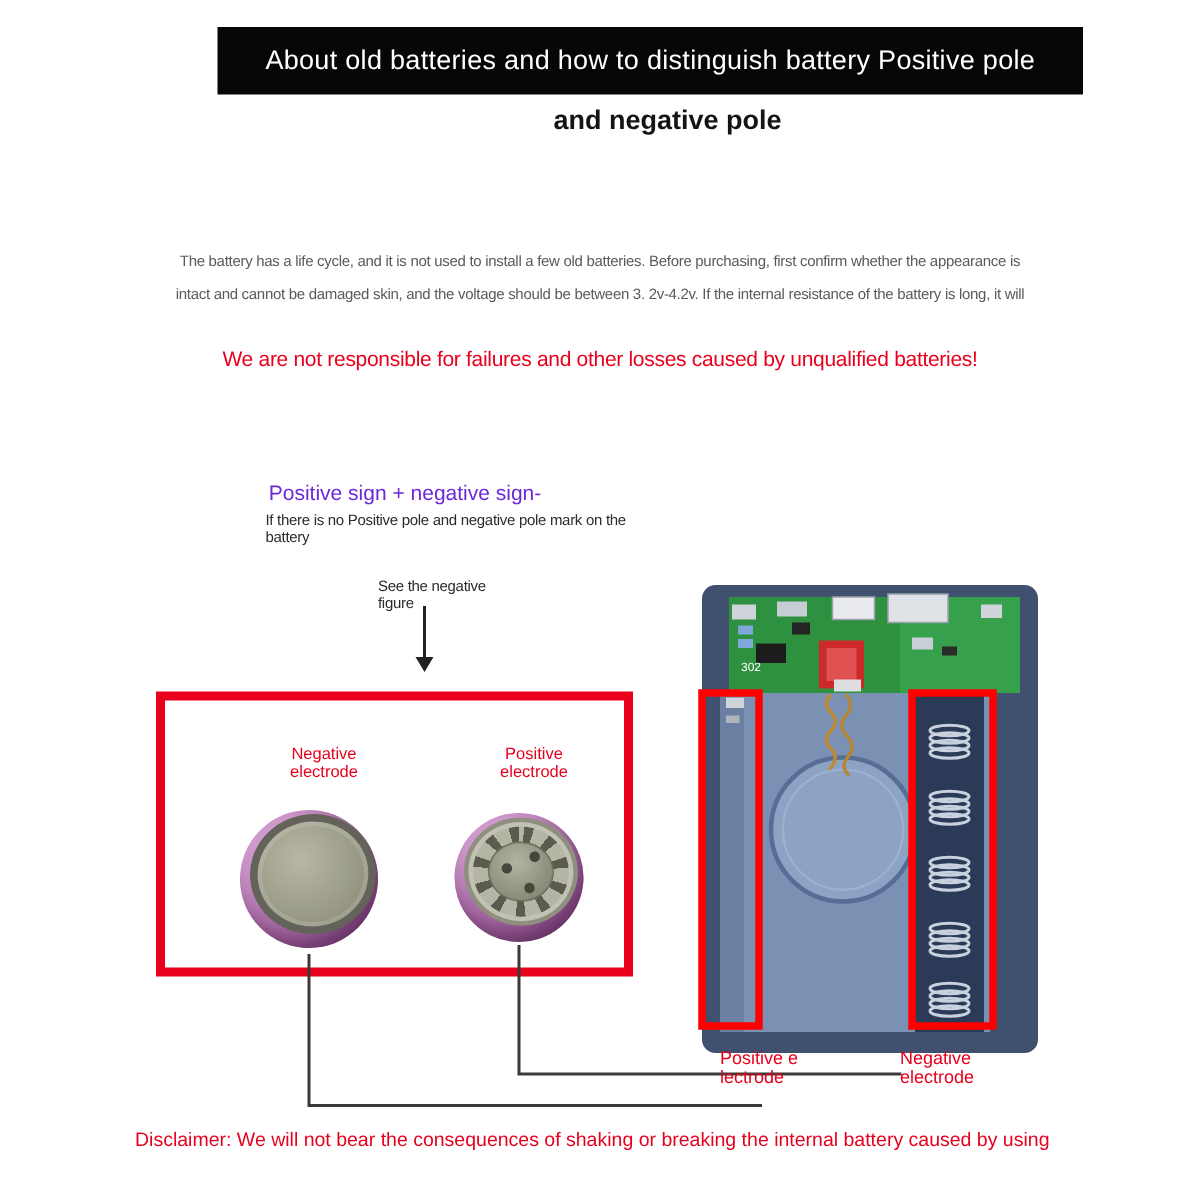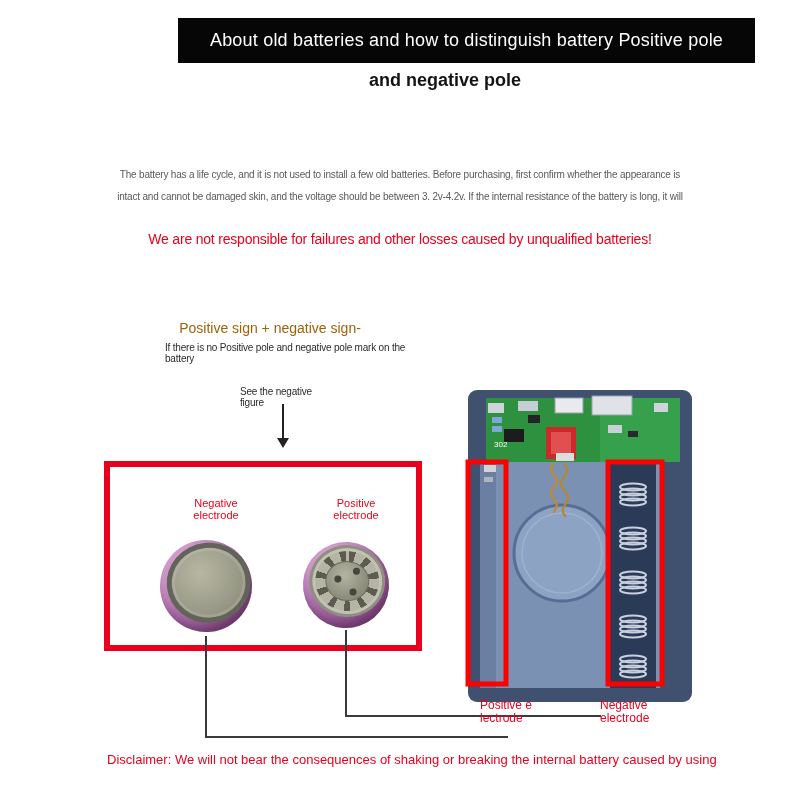--- a/index.html
+++ b/index.html
@@ -8,21 +8,21 @@
     background:#ffffff;overflow:hidden;
     font-family:"Liberation Sans", sans-serif;
     color:#222;
   }
   .abs{position:absolute;}
 
   
   .header-bar{
     left:145px;top:18px;width:577px;height:45px;
     background:var(--header-bg,#060606);
-    display:flex;align-items:center;justify-content:center;margin-left:33px;
+    display:flex;align-items:center;justify-content:center;
   }
   .header-title{color:#ffffff;font-size:18px;letter-spacing:.2px;white-space:nowrap;}
   .subtitle{
     left:90px;right:0;top:70px;text-align:center;
     font-size:18px;color:#141414;font-weight:bold;
   }
 
   
   .intro-block{left:0;right:0;top:164px;text-align:center;}
   .intro-line{
@@ -30,24 +30,24 @@
     color:var(--body-text,#5a5a5a);white-space:nowrap;
   }
   .warning-line{
     left:0;right:0;top:231px;text-align:center;
     font-size:14px;letter-spacing:-.2px;color:var(--accent-red,#e8001c);white-space:nowrap;
   }
 
   
   .guide-heading{
     left:150px;top:320px;width:240px;text-align:center;
-    font-size:14px;color:#a16207;
+    font-size:14px;color:#6d28d9;
   }
   .guide-note{
-    font-size:10px;line-height:11px;letter-spacing:-.2px;color:var(--note-text,#2b2b2b);
+    font-size:10px;line-height:11px;letter-spacing:-.2px;color:var(--note-text,#2b2b2b);margin-left:12px;
   }
   .guide-note1{left:165px;top:342px;width:255px;}
   .guide-note2{left:165px;top:364px;width:255px;}
   .guide-note3{left:240px;top:386px;width:95px;}
 
   
   .figure-box{
     left:104px;top:461px;width:318px;height:190px;
     border:6px solid var(--accent-red,#ec1c24);box-sizing:border-box;
     background:#ffffff;z-index:1;
@@ -102,21 +102,21 @@
   .pb-label{
     font-size:12px;line-height:13px;color:var(--accent-red,#e8001c);
     word-break:break-all;z-index:6;
   }
   .pb-pos-label{left:480px;top:699px;width:54px;}
   .pb-neg-label{left:600px;top:699px;width:56px;}
 
   
   .disclaimer{left:90px;top:748px;width:660px;}
   .disclaimer-line{
-    font-size:13px;line-height:23px;color:var(--accent-red,#f2242c);white-space:nowrap;margin-left:17px;
+    font-size:13px;line-height:23px;color:var(--accent-red,#f2242c);white-space:nowrap;
   }
 </style>
 </head>
 <body>
 
 <div class="canvas">
 
   <div class="abs header-bar">
     <span class="header-title">About old batteries and how to distinguish battery Positive pole</span>
   </div>

